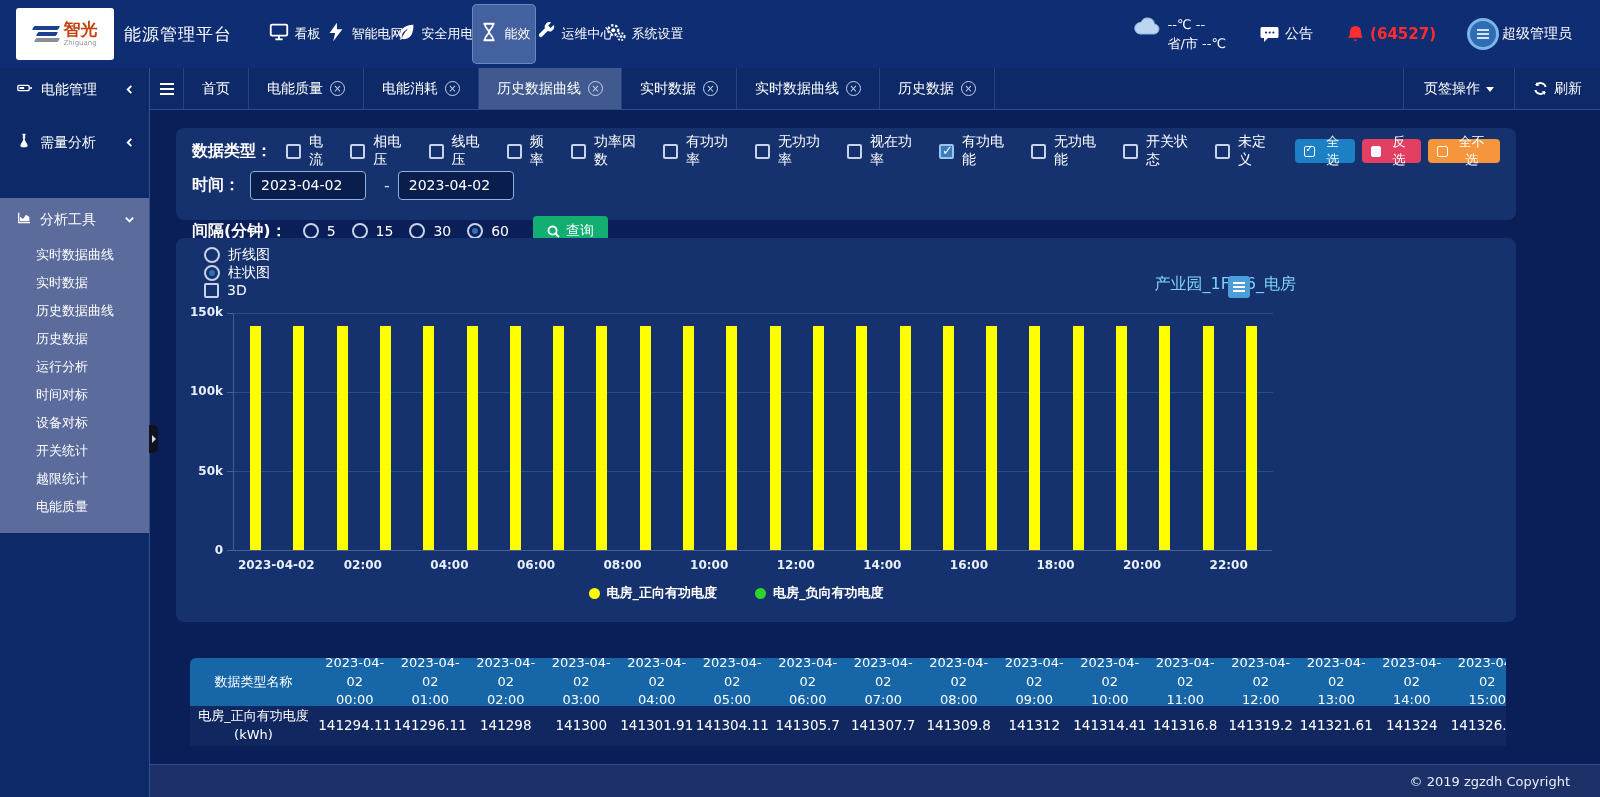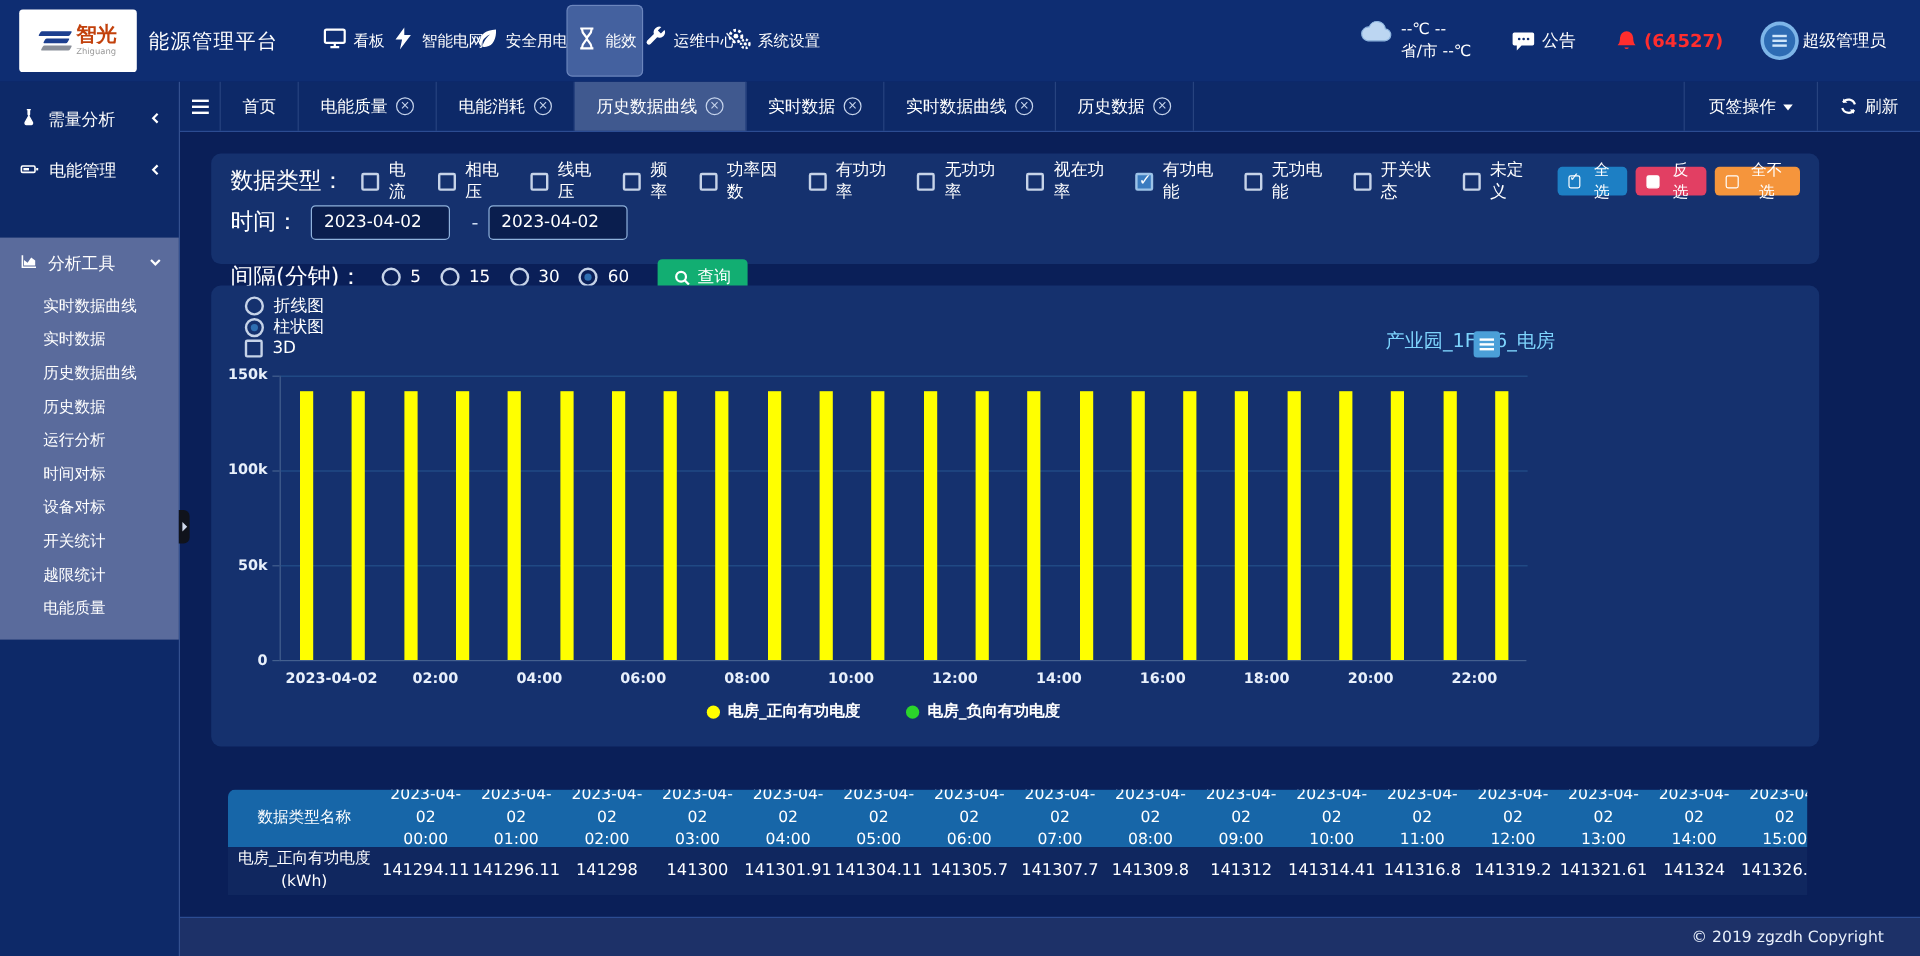--- a/index.html
+++ b/index.html
@@ -53,21 +53,21 @@
   .tab-ops { display:flex; align-items:center; gap:6px; padding:0 20px; font-size:14px; border-left:1px solid #27437f; cursor:pointer; }
   .caret-down { width:0; height:0; border-top:5px solid #fff; border-left:4px solid transparent; border-right:4px solid transparent; margin-top:2px; }
   .tab-refresh { display:flex; align-items:center; gap:6px; padding:0 18px; font-size:14px; border-left:1px solid #27437f; cursor:pointer; }
 
   
   .content { position:absolute; left:150px; top:110px; width:1450px; height:654px; background:#0a1f58; }
   .panel { position:absolute; background:#15316e; border-radius:8px; }
   .filter-panel { left:26px; top:18px; width:1340px; height:92px; padding:10px 16px 8px 16px; }
   .frow { display:flex; align-items:center; }
   .frow.types { height:26px; gap:0; }
-  .flabel { font-size:19px; font-weight:normal; white-space:nowrap;text-align:center; }
+  .flabel { font-size:16px; font-weight:bold; white-space:nowrap;text-align:center; }
   .cb { width:15px; height:15px; border:2px solid #c6d3e8; border-radius:2px; background:transparent; display:inline-block; flex:none; position:relative; cursor:pointer; }
   .cb.checked { background:#3a7cc0; border-color:#9cc3e8; }
   .cb.checked::after { content:"✓"; position:absolute; left:1px; top:-3px; font-size:13px; color:#fff; font-weight:bold; }
   .type-item { display:flex; align-items:center; gap:8px; margin-left:14px; font-size:14px; cursor:pointer; }
   .sel-btns { margin-left:16px; display:flex; gap:7px; }
   .sel-btn { height:24px; border:none; border-radius:4px; color:#fff; font-size:13px; padding:0 9px; display:flex; align-items:center; gap:5px; cursor:pointer; font-family:inherit; }
   .sel-btn .bx { width:11px; height:11px; border:1.5px solid #fff; border-radius:2px; position:relative; display:inline-block; }
   .sel-btn .bx.full { background:#fff; }
   .sel-btn .bx.check::after { content:"✓"; position:absolute; left:0px; top:-4px; font-size:10px; color:#fff; }
   .frow.time { height:34px; margin-top:4px; }
@@ -200,39 +200,39 @@
       <div class="nav-chip">
         <span class="avatar">
             <i></i>
           </span>
         <span>超级管理员</span>
       </div>
     </div>
   </div>
 
   <div class="sidebar">
-      <div class="side-group g1">
-        <div class="side-group-header">
-          <span class="gicon"><svg width="16" height="16" viewBox="0 0 24 24">
-              <path d="M9.5 2h5M11 2v6l5.6 10a1.8 1.8 0 0 1-1.6 2.7H9a1.8 1.8 0 0 1-1.6-2.7L13 8V2" fill="#fff" stroke="#fff" stroke-width="1.5"></path>
-            </svg></span>
-          <span class="glabel">需量分析</span>
-          <span><svg width="11" height="11" viewBox="0 0 12 12">
-              <polyline points="8,2 4,6 8,10" fill="none" stroke="#fff" stroke-width="2"></polyline>
-            </svg></span>
-        </div>
-      </div>
       <div class="side-group">
         <div class="side-group-header">
           <span class="gicon"><svg width="17" height="16" viewBox="0 0 24 24">
               <rect x="2" y="8" width="17" height="8" rx="1.5" fill="none" stroke="#fff" stroke-width="2"></rect>
               <rect x="20.5" y="10.5" width="2.5" height="3" fill="#fff"></rect>
               <rect x="4.5" y="10.5" width="7" height="3" fill="#fff"></rect>
             </svg></span>
           <span class="glabel">电能管理</span>
+          <span><svg width="11" height="11" viewBox="0 0 12 12">
+              <polyline points="8,2 4,6 8,10" fill="none" stroke="#fff" stroke-width="2"></polyline>
+            </svg></span>
+        </div>
+      </div>
+      <div class="side-group g1">
+        <div class="side-group-header">
+          <span class="gicon"><svg width="16" height="16" viewBox="0 0 24 24">
+              <path d="M9.5 2h5M11 2v6l5.6 10a1.8 1.8 0 0 1-1.6 2.7H9a1.8 1.8 0 0 1-1.6-2.7L13 8V2" fill="#fff" stroke="#fff" stroke-width="1.5"></path>
+            </svg></span>
+          <span class="glabel">需量分析</span>
           <span><svg width="11" height="11" viewBox="0 0 12 12">
               <polyline points="8,2 4,6 8,10" fill="none" stroke="#fff" stroke-width="2"></polyline>
             </svg></span>
         </div>
       </div>
       <div class="side-group expanded">
         <div class="side-group-header">
           <span class="gicon"><svg width="16" height="16" viewBox="0 0 24 24">
               <path d="M3 20V4h2v14h16v2z" fill="#fff"></path>
               <path d="M6 17v-7l4.5 3.5L15 7l5 3.5V17z" fill="#fff"></path>

